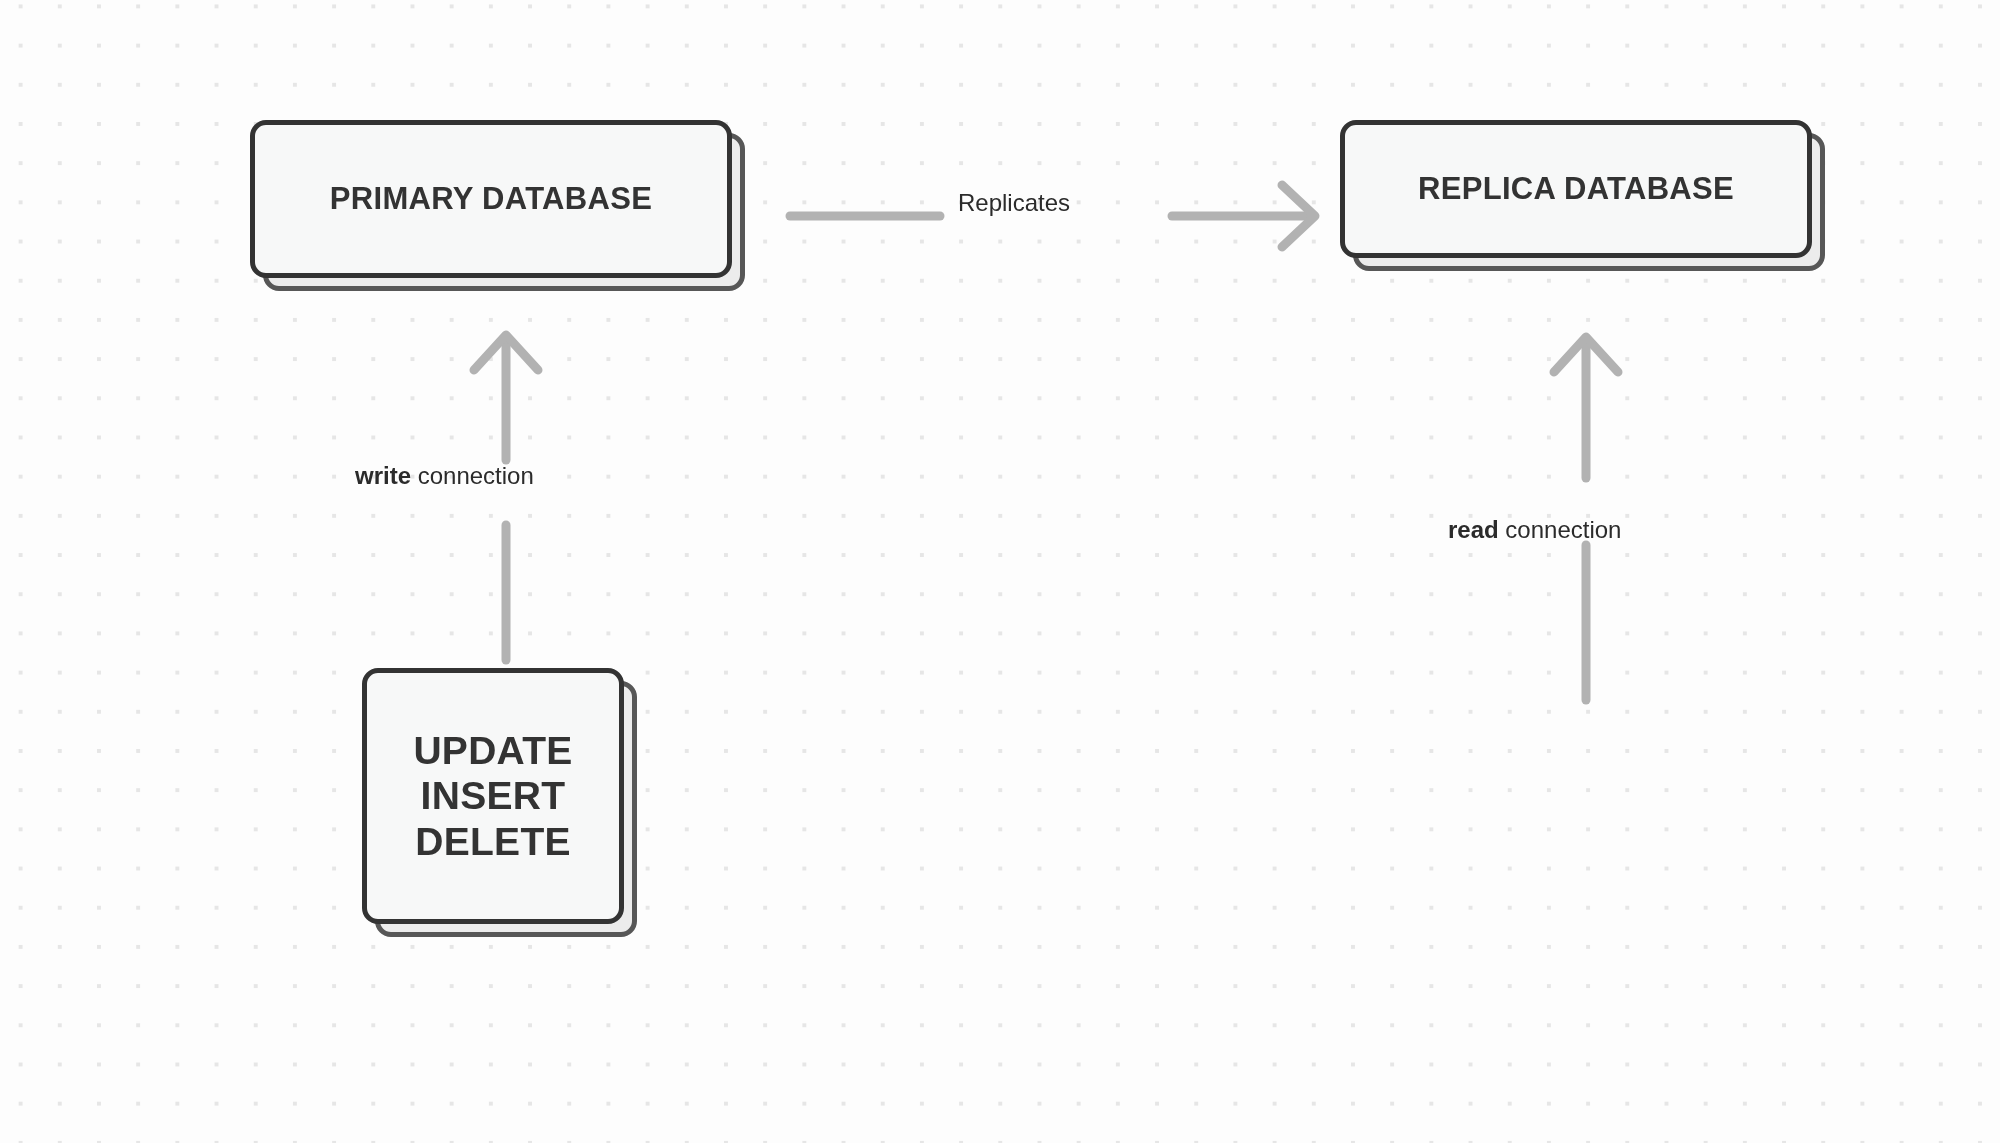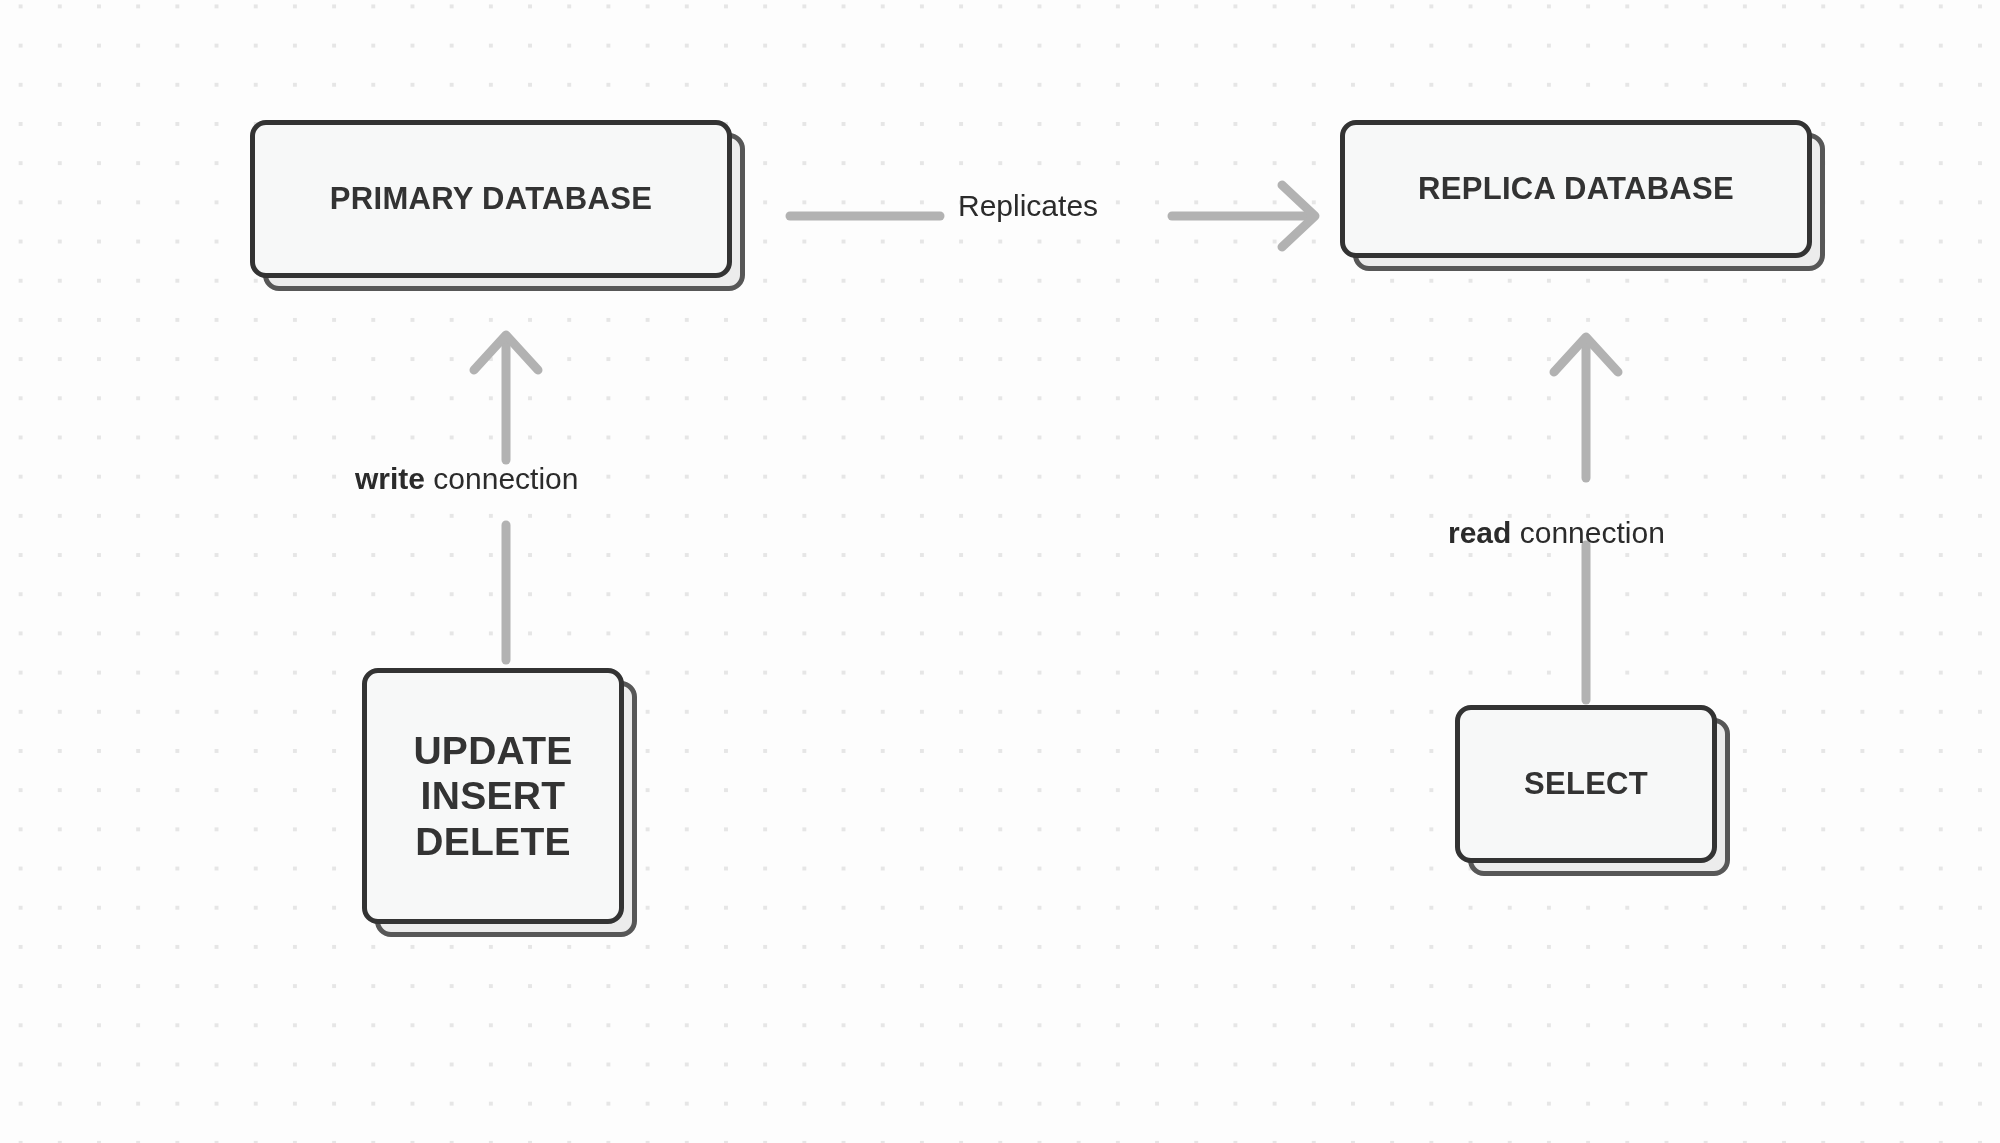--- a/index.html
+++ b/index.html
@@ -72,21 +72,21 @@
   #node-select   { left:1455px; top:705px; width:262px;  height:158px; }
 
   #node-primary .label,
   #node-replica .label { font-size:31px; }
   #node-writes  .label { font-size:39px; }
   #node-select  .label { font-size:31px; }
 
   
   .edge-label {
     position:absolute;
-    font-size:30px;
+    font-size:24px;
     color:#2b2b2b;
     white-space:nowrap;
   }
   .edge-label b { font-weight:bold; }
 
   #label-replicates   { left:958px;  top:189px; }
   #label-write-conn   { left:355px;  top:462px; }
   #label-read-conn    { left:1448px; top:516px; }
 
   
@@ -140,26 +140,20 @@
 
   <div class="node" id="node-writes">
     <div class="back"></div>
     <div class="front">
       <span class="label">UPDATE
 INSERT
 DELETE</span>
     </div>
   </div>
 
-  <div class="node" id="node-select">
-    <div class="back"></div>
-    <div class="front">
-      <span class="label">SELECT</span>
-    </div>
-  </div>
 
   <div class="edge-label" id="label-replicates">
     <span>Replicates</span>
   </div>
 
   <div class="edge-label" id="label-write-conn">
     <b>write</b><span> connection</span>
   </div>
 
   <div class="edge-label" id="label-read-conn">

